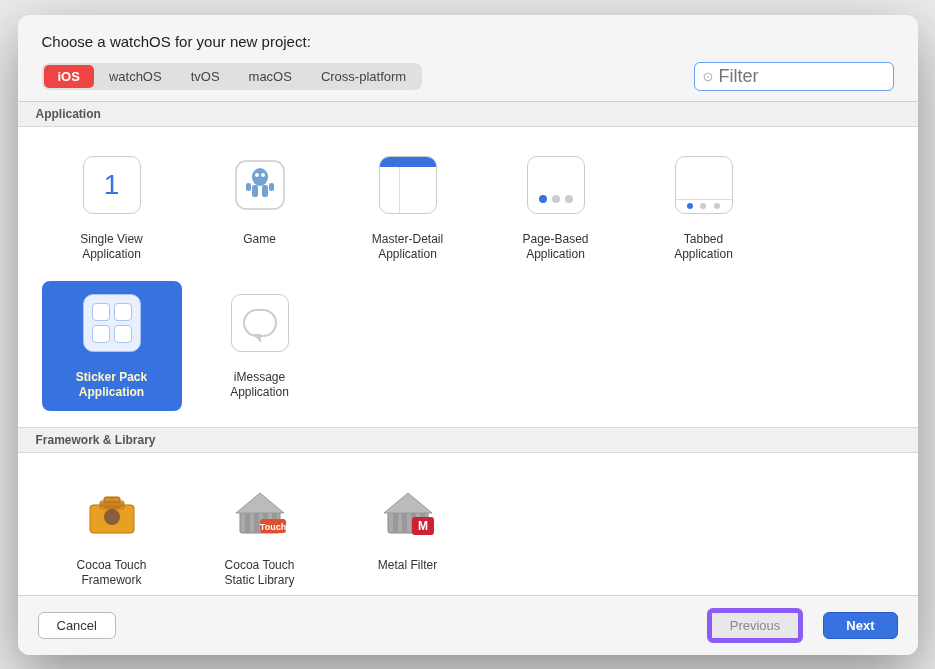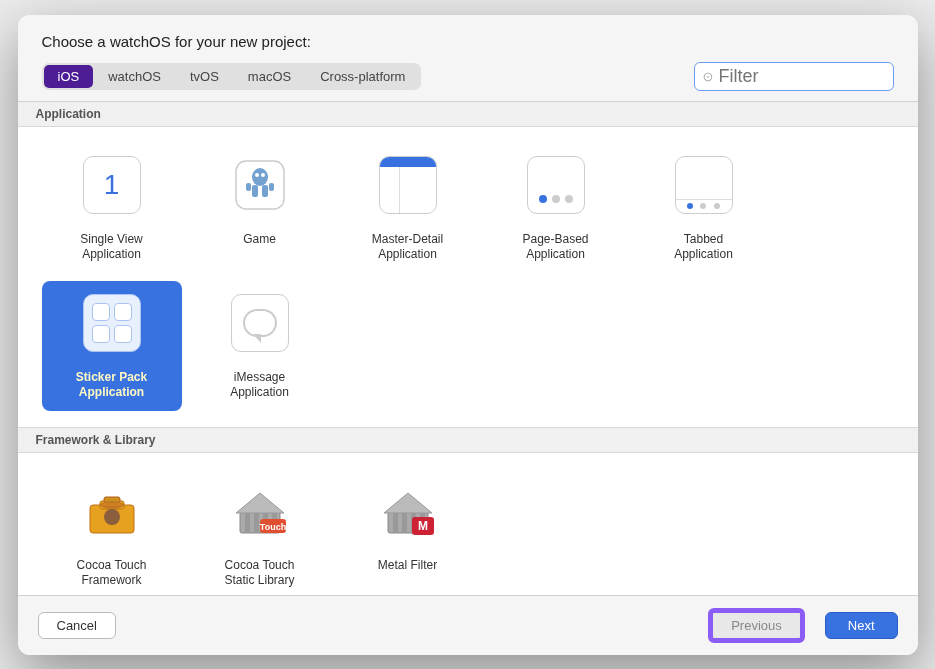--- a/index.html
+++ b/index.html
@@ -49,23 +49,23 @@
       padding: 4px 14px;
       font-size: 13px;
       border-radius: 5px;
       cursor: pointer;
       color: #444;
       background: transparent;
       border: none;
       outline: none;
     }
     .tab.active {
-      background: #4c1d95;
+      background: #ef4444;
       color: #fff;
-      font-weight: 400;
+      font-weight: 700;
     }
     .filter-box {
       margin-left: auto;
       display: flex;
       align-items: center;
       border: 1.5px solid #6a9ef5;
       border-radius: 6px;
       background: #fff;
       padding: 3px 8px;
       width: 200px;
@@ -301,21 +301,21 @@
       color: #888;
     }
     .btn-next {
       padding: 5px 22px;
       font-size: 13px;
       background: #3872e0;
       border: 1px solid #2a5cc7;
       border-radius: 6px;
       cursor: pointer;
       color: #fff;
-      font-weight: 400;
+      font-weight: 700;
     }
 
     
     .svg-icon {
       width: 56px;
       height: 56px;
     }
   </style>
 </head>
 <body>

